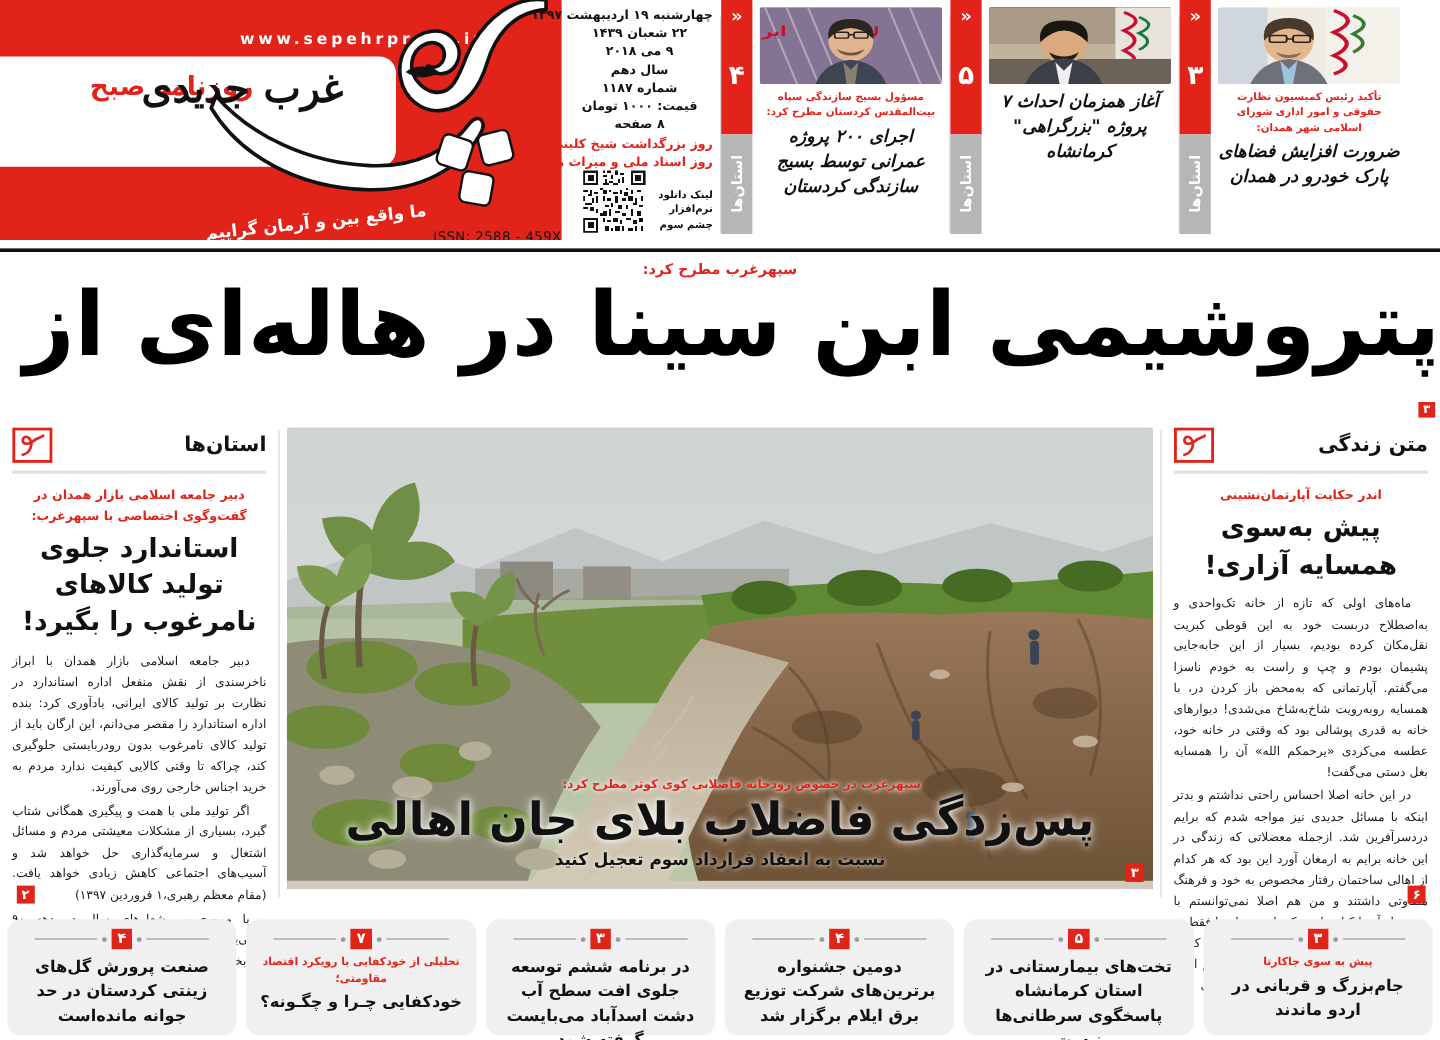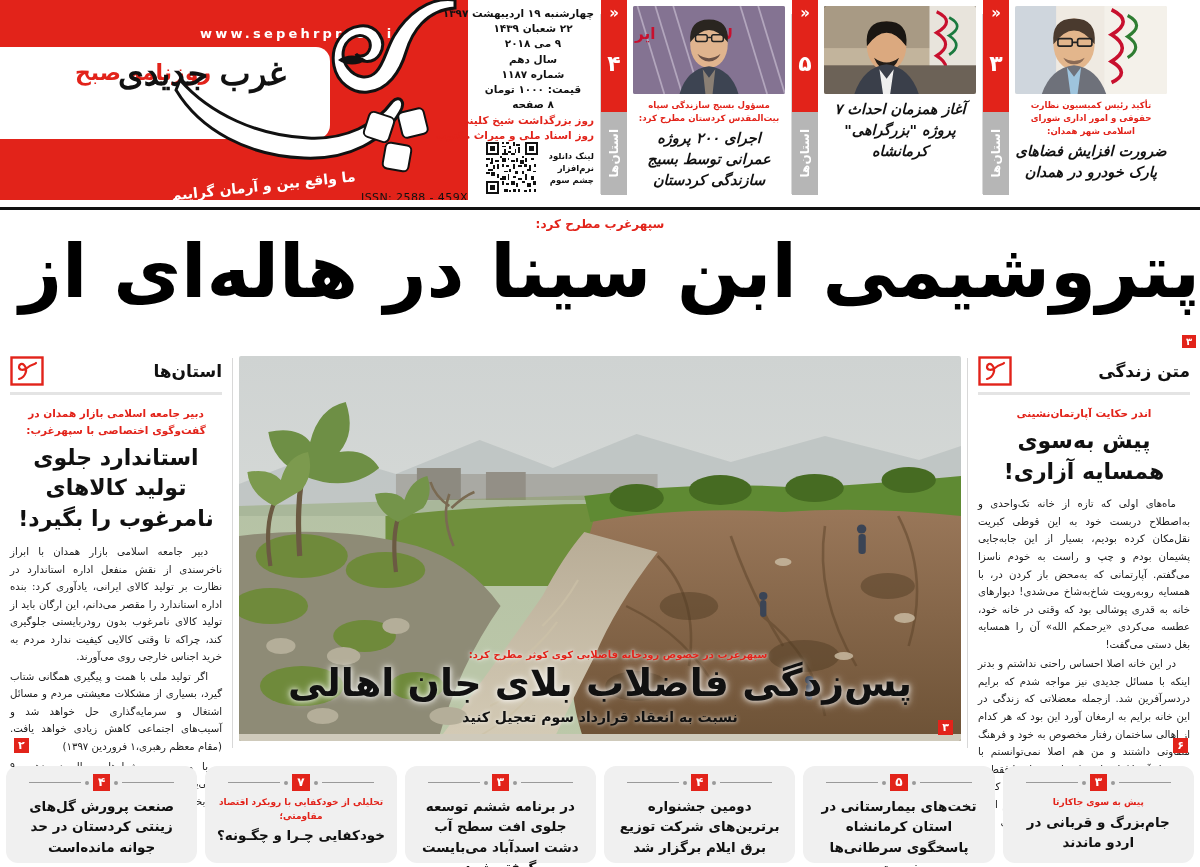--- a/index.html
+++ b/index.html
@@ -16,34 +16,34 @@
   .sub-red{position:absolute;left:18px;top:60px;width:250px;text-align:center;color:#E2231A;font-size:22px;font-weight:bold;}
   .sub-black{position:absolute;left:118px;top:57px;color:#111;font-size:33px;font-weight:bold;line-height:1;font-family:"DejaVu Serif",serif;}
   .logo-glyph{position:absolute;right:8px;top:-6px;width:290px;height:180px;}
   .tagline{position:absolute;right:112px;bottom:16px;color:#fff;font-size:14px;font-weight:bold;transform:rotate(-6deg);transform-origin:right bottom;white-space:nowrap;}
   .issn{position:absolute;right:0;bottom:-4px;color:#111;font-size:11px;direction:ltr;letter-spacing:.4px;font-family:"DejaVu Sans",sans-serif;}
 
   
   .datecol{width:132px;height:200px;position:relative;padding:6px 6px 0 4px;box-sizing:border-box;text-align:center;}
   .datecol .d{font-size:10.5px;color:#111;line-height:1.45;font-weight:bold;white-space:nowrap;}
   .datecol .occ{font-size:10.5px;color:#E2231A;line-height:1.45;font-weight:bold;white-space:nowrap;}
-  .qrwrap{position:absolute;bottom:6px;right:6px;display:flex;flex-direction:row-reverse;align-items:center;gap:11px;}
+  .qrwrap{position:absolute;bottom:6px;right:6px;display:flex;flex-direction:row-reverse;align-items:flex-end;gap:11px;}
   .qr{width:52px;height:52px;}
   .qrtxt{font-size:8.5px;line-height:1.45;color:#111;text-align:right;font-weight:bold;white-space:nowrap;}
 
   
   .teaser{width:190px;height:200px;position:relative;display:flex;flex-direction:row-reverse;}
   .teaser .tab{width:26px;height:195px;display:flex;flex-direction:column;}
   .tab-top{background:#E2231A;height:112px;color:#fff;display:flex;flex-direction:column;align-items:center;justify-content:flex-start;padding-top:6px;box-sizing:border-box;}
   .tab-chev{font-size:15px;line-height:1;font-weight:bold;}
   .tab-num{font-size:22px;font-weight:bold;margin-top:30px;}
   .tab-bot{background:#B6B6B6;flex:1;color:#fff;display:flex;align-items:center;justify-content:center;}
   .tab-bot span{writing-mode:vertical-rl;transform:rotate(180deg);font-size:12px;font-weight:bold;letter-spacing:1px;}
   .teaser .body{flex:1;padding:6px 6px 0 6px;box-sizing:border-box;}
-  .thumb{width:100%;height:88px;border-radius:2px;overflow:hidden;position:relative;}
+  .thumb{width:100%;height:64px;border-radius:2px;overflow:hidden;position:relative;}
   .t-kick{font-size:8.6px;color:#E2231A;line-height:1.5;font-weight:bold;margin-top:5px;text-align:center;}
   .t-head{font-size:14.5px;color:#111;font-weight:bold;line-height:1.45;text-align:center;margin-top:3px;font-style:italic;}
   .vdiv{width:1px;background:#d8d8d8;height:180px;align-self:center;}
 
   
   .hl-wrap{position:absolute;left:0;top:207px;width:1200px;height:140px;border-top:3px solid #111;}
   .hl-kick{text-align:center;color:#E2231A;font-size:12px;font-weight:bold;margin-top:7px;}
   .hl-main{text-align:center;font-size:74px;font-weight:bold;color:#000;line-height:1.05;margin-top:2px;letter-spacing:-1px;font-family:"DejaVu Sans","Liberation Sans",sans-serif;white-space:nowrap;}
   .hl-badge{position:absolute;right:4px;bottom:2px;background:#E2231A;color:#fff;font-size:10px;font-weight:bold;padding:1px 4px;}
 

